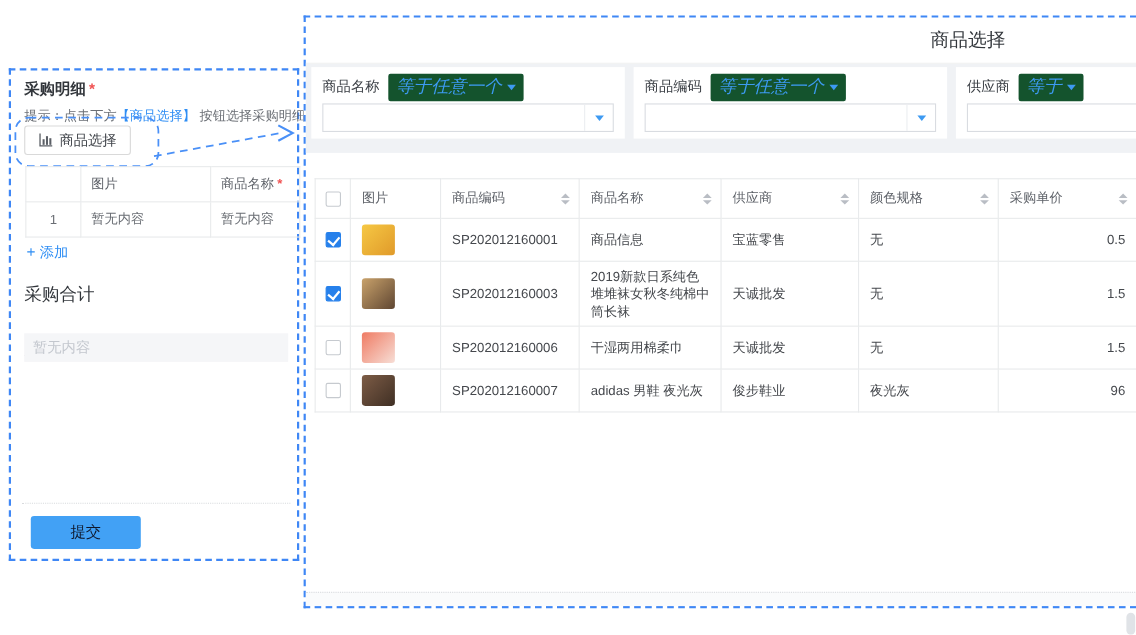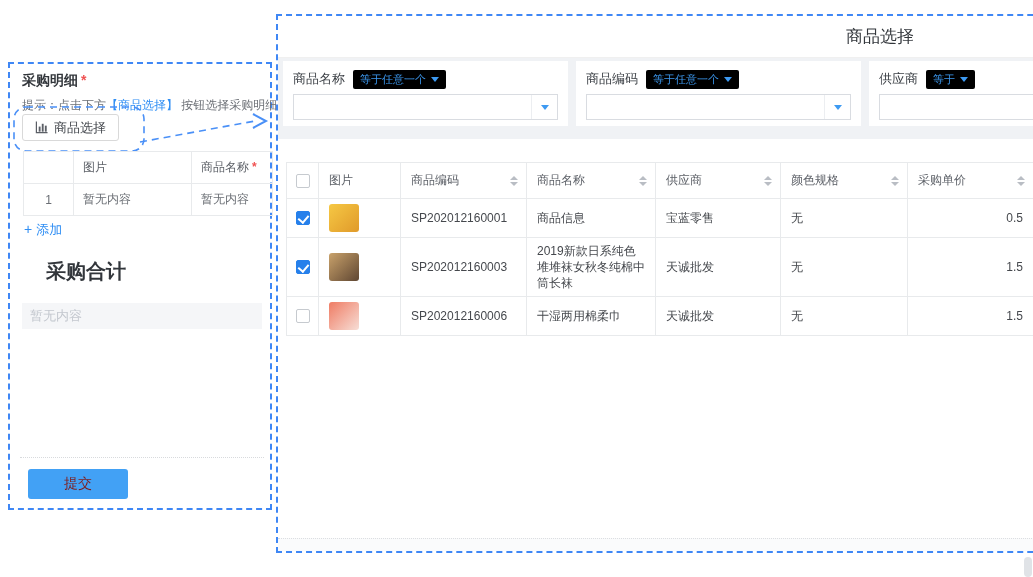--- a/index.html
+++ b/index.html
@@ -24,41 +24,41 @@
   .mini-table th,.mini-table td { border:1px solid #e8eaec; font-size:12px; font-weight:normal;
     text-align:left; padding:7px 9px; overflow:hidden; white-space:nowrap; }
   .mini-table th { color:#5b5f66; }
   .mini-table td { color:#6a6e74; }
   .mini-table .idx { text-align:center; color:#6a6e74; }
   .empty-txt { color:#c3c7ce; }
 
   .add-link { position:absolute; left:14px; top:157px; font-size:13px; color:#2f8ef4; cursor:pointer; }
   .add-link .plus { margin-right:4px; font-size:14px; }
 
-  .total-title { position:absolute; left:12px; top:194px; font-size:20px; font-weight:bold; color:#32363b;margin-left:24px; }
+  .total-title { position:absolute; left:12px; top:194px; font-size:16px; font-weight:normal; color:#32363b; }
   .formula-label { position:absolute; left:12px; top:221px; font-size:12px; color:#8b8f94;margin-top:29px; }
   .total-field { position:absolute; left:12px; top:239px; width:240px; height:26px; background:#f5f6f8;
     font-size:13px; color:#c3c7ce; line-height:26px; padding-left:8px; }
   .lp-divider { position:absolute; left:10px; top:393px; width:244px; border-top:1px dotted #d8dadd; }
   .submit-btn { position:absolute; left:18px; top:405px; width:100px; height:30px; background:#42a1f5;
-    color:#7f1d1d; font-size:14px; border:none; border-radius:3px; cursor:pointer;
+    color:#0f172a; font-size:14px; border:none; border-radius:3px; cursor:pointer;
     font-family:"Liberation Sans","DejaVu Sans",sans-serif; }
 
   
   .modal { position:absolute; left:276px; top:14px; width:1208px; height:539px;
     border:2px dashed #3f87f5; background:#fff; }
   .modal-titlebar { height:42px; border-bottom:1px solid #f0f0f0; display:flex; align-items:center; justify-content:center; }
   .modal-title { font-size:17px; color:#33373c; }
 
   .filter-band { height:81px; background:#f0f2f5; padding:3px 0 0 5px; display:flex; gap:8px; align-items:flex-start; }
   .fcard { width:285px; height:65px; background:#fff; padding:7px 10px 8px 10px; }
   .frow1 { display:flex; align-items:center; gap:8px; height:22px; }
   .flabel { font-size:13px; color:#3c4046; }
-  .fop { font-size:11px; color:#3d9af2; background:#000000; padding:2px 7px; border-radius:2px;
-    display:inline-flex; align-items:center; gap:5px; cursor:pointer; }
+  .fop { font-size:16px; color:#3d9af2; background:#14532d; padding:2px 7px; border-radius:2px;
+    display:inline-flex; align-items:center; gap:5px; cursor:pointer;font-style:italic; }
   .caret { width:0; height:0; border-left:4px solid transparent; border-right:4px solid transparent;
     border-top:5px solid #3d9af2; display:inline-block; }
   .combo { margin-top:4px; height:26px; border:1px solid #d9dce1; background:#fff; display:flex; }
   .combo-input { flex:1; font-size:12px; color:#45484d; padding:0 8px; line-height:24px; }
   .combo-arrow { width:26px; border-left:1px solid #eceef1; display:flex; align-items:center; justify-content:center; cursor:pointer; }
 
   .goods-table { margin:23px 0 0 8px; border-collapse:collapse; table-layout:fixed; width:747px; }
   .goods-table th,.goods-table td { border:1px solid #e8eaec; font-size:12px; padding:5px 10px; vertical-align:middle; }
   .goods-table th { font-weight:normal; color:#5b5f66; text-align:left; padding-top:9px; padding-bottom:9px; position:relative; }
   .goods-table td { color:#45484d; line-height:16px;margin-left:17px; }
@@ -250,19 +250,32 @@
           </td>
        <td>
             <div class="thumb" style="background:linear-gradient(135deg,#ef7b63,#f7ded6)"></div>
           </td>
        <td>SP202012160006</td>
        <td>干湿两用棉柔巾</td>
        <td>天诚批发</td>
        <td>无</td>
        <td class="right">1.5</td>
      </tr>
+        <tr>
+       <td style="padding:5px">
+            <div class="cb "></div>
+          </td>
+       <td>
+            <div class="thumb" style="background:linear-gradient(135deg,#7d5c46,#3f2f24)"></div>
+          </td>
+       <td>SP202012160007</td>
+       <td>adidas 男鞋 夜光灰</td>
+       <td>俊步鞋业</td>
+       <td>夜光灰</td>
+       <td class="right">96</td>
+     </tr>
       </tbody>
   </table>
 
   <div class="modal-footer"></div>
 </div>
 
 <div class="scrollbar-nub"></div>
 
 </body></html>

